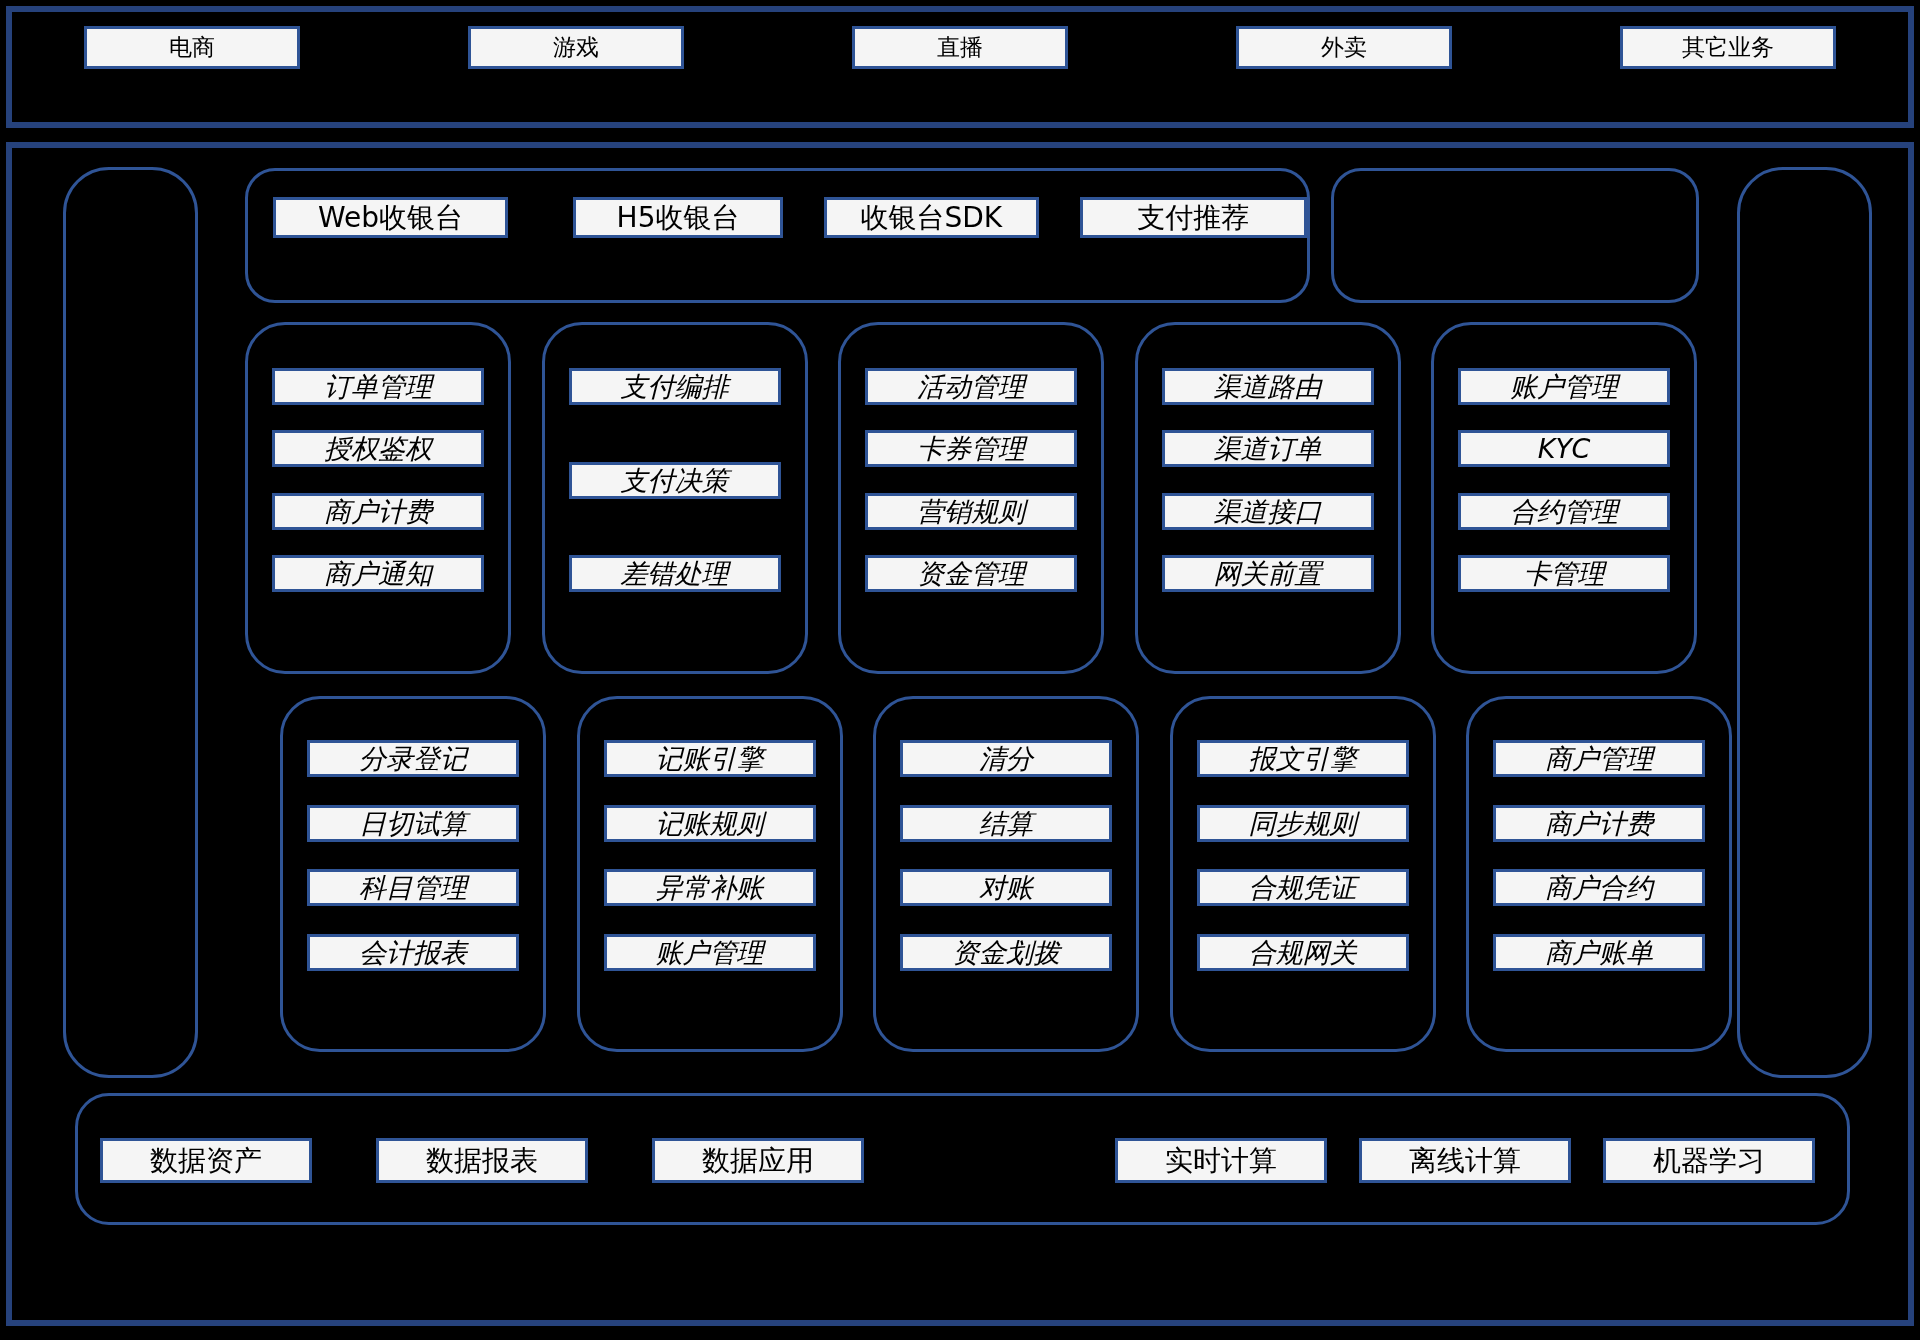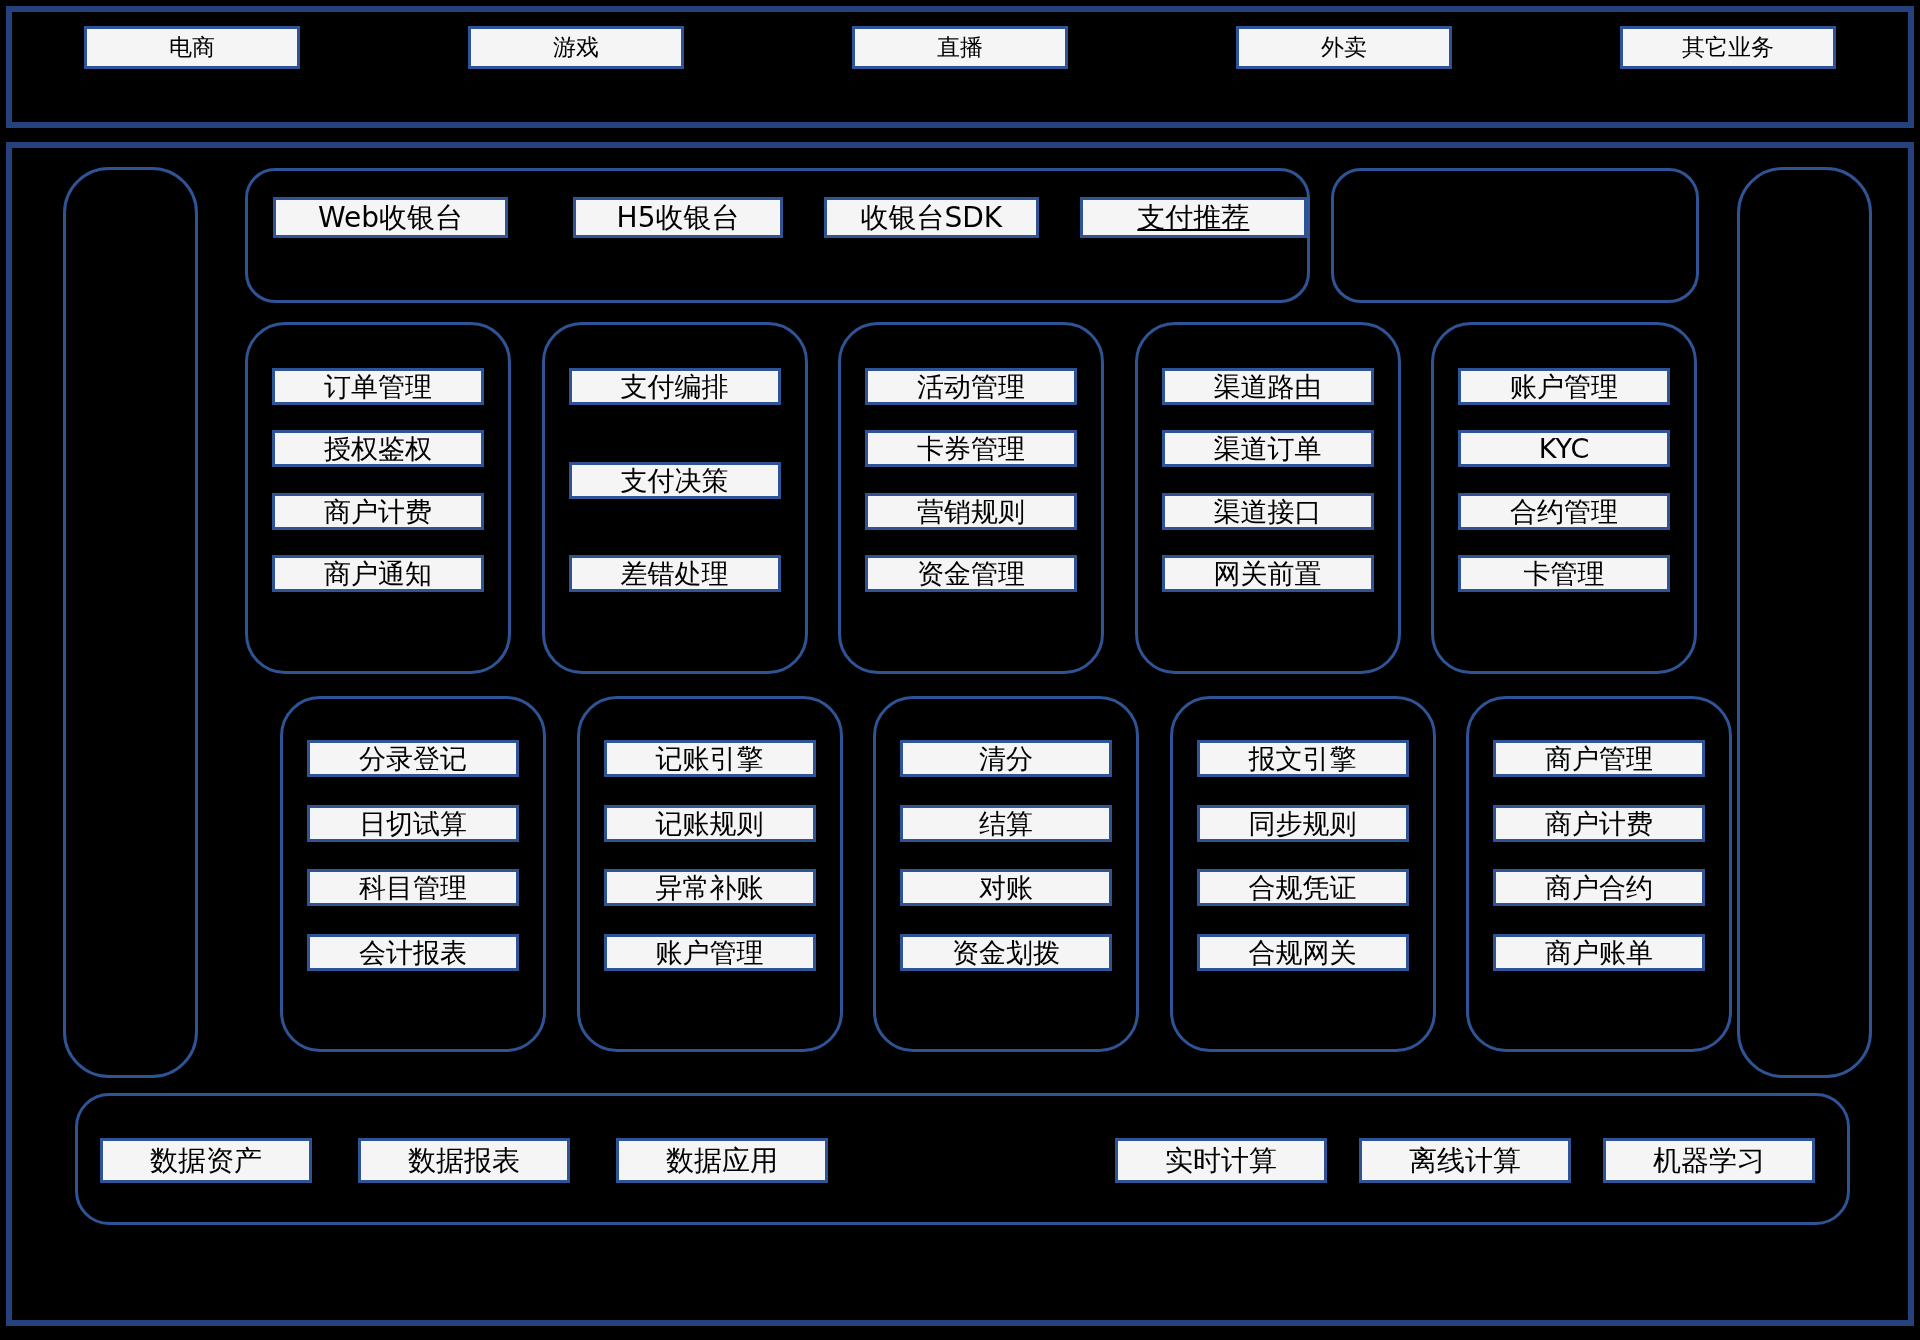--- a/index.html
+++ b/index.html
@@ -32,36 +32,36 @@
   .sidebar.right{left:1725px;}
 
   .group{border:3px solid var(--thin);border-radius:40px;background:var(--bg);}
   .access-group{position:absolute;left:233px;top:20px;width:1065px;height:135px;border-radius:30px;}
   .empty-group{position:absolute;left:1319px;top:20px;width:368px;height:135px;border-radius:30px;}
   .access-row{display:flex;padding:26px 0 0 25px;gap:41px;}
   .access-box{height:41px;font-size:28px;}
   .access-box:nth-child(1){width:242px;}
   .access-box:nth-child(2){width:216px;margin-left:24px;}
   .access-box:nth-child(3){width:221px;text-align:right;}
-  .access-box:nth-child(4){width:234px;text-decoration:underline;}
+  .access-box:nth-child(4){width:234px;}
 
   .row{position:absolute;left:233px;width:1452px;display:flex;justify-content:space-between;}
   .row1{top:174px;height:352px;}
   .row2{top:548px;height:356px;margin-left:35px;}
   .col{position:relative;width:266px;height:100%;}
   .col-inner{position:absolute;left:0;right:0;display:flex;flex-direction:column;
-    justify-content:space-between;align-items:center;}
+    justify-content:space-between;align-items:center;font-style:italic;}
   .r1{top:43px;height:224px;}
   .r2{top:41px;height:231px;}
   .module{width:212px;height:37px;font-size:27px;}
 
   
   .data-section{position:absolute;left:63px;top:945px;width:1775px;height:132px;
     border:3px solid var(--thin);border-radius:34px;background:var(--bg);}
-  .data-left{position:absolute;left:22px;top:42px;display:flex;gap:46px;}
+  .data-left{position:absolute;left:22px;top:42px;display:flex;gap:64px;}
   .data-right{position:absolute;left:1037px;top:42px;display:flex;gap:32px;}
   .data-box{width:212px;height:45px;font-size:28px;}
 </style>
 </head>
 <body>
 
 <div class="top-bar">
   <div class="bar-row">
       <div class="box bar-box">电商</div>
       <div class="box bar-box">游戏</div>

